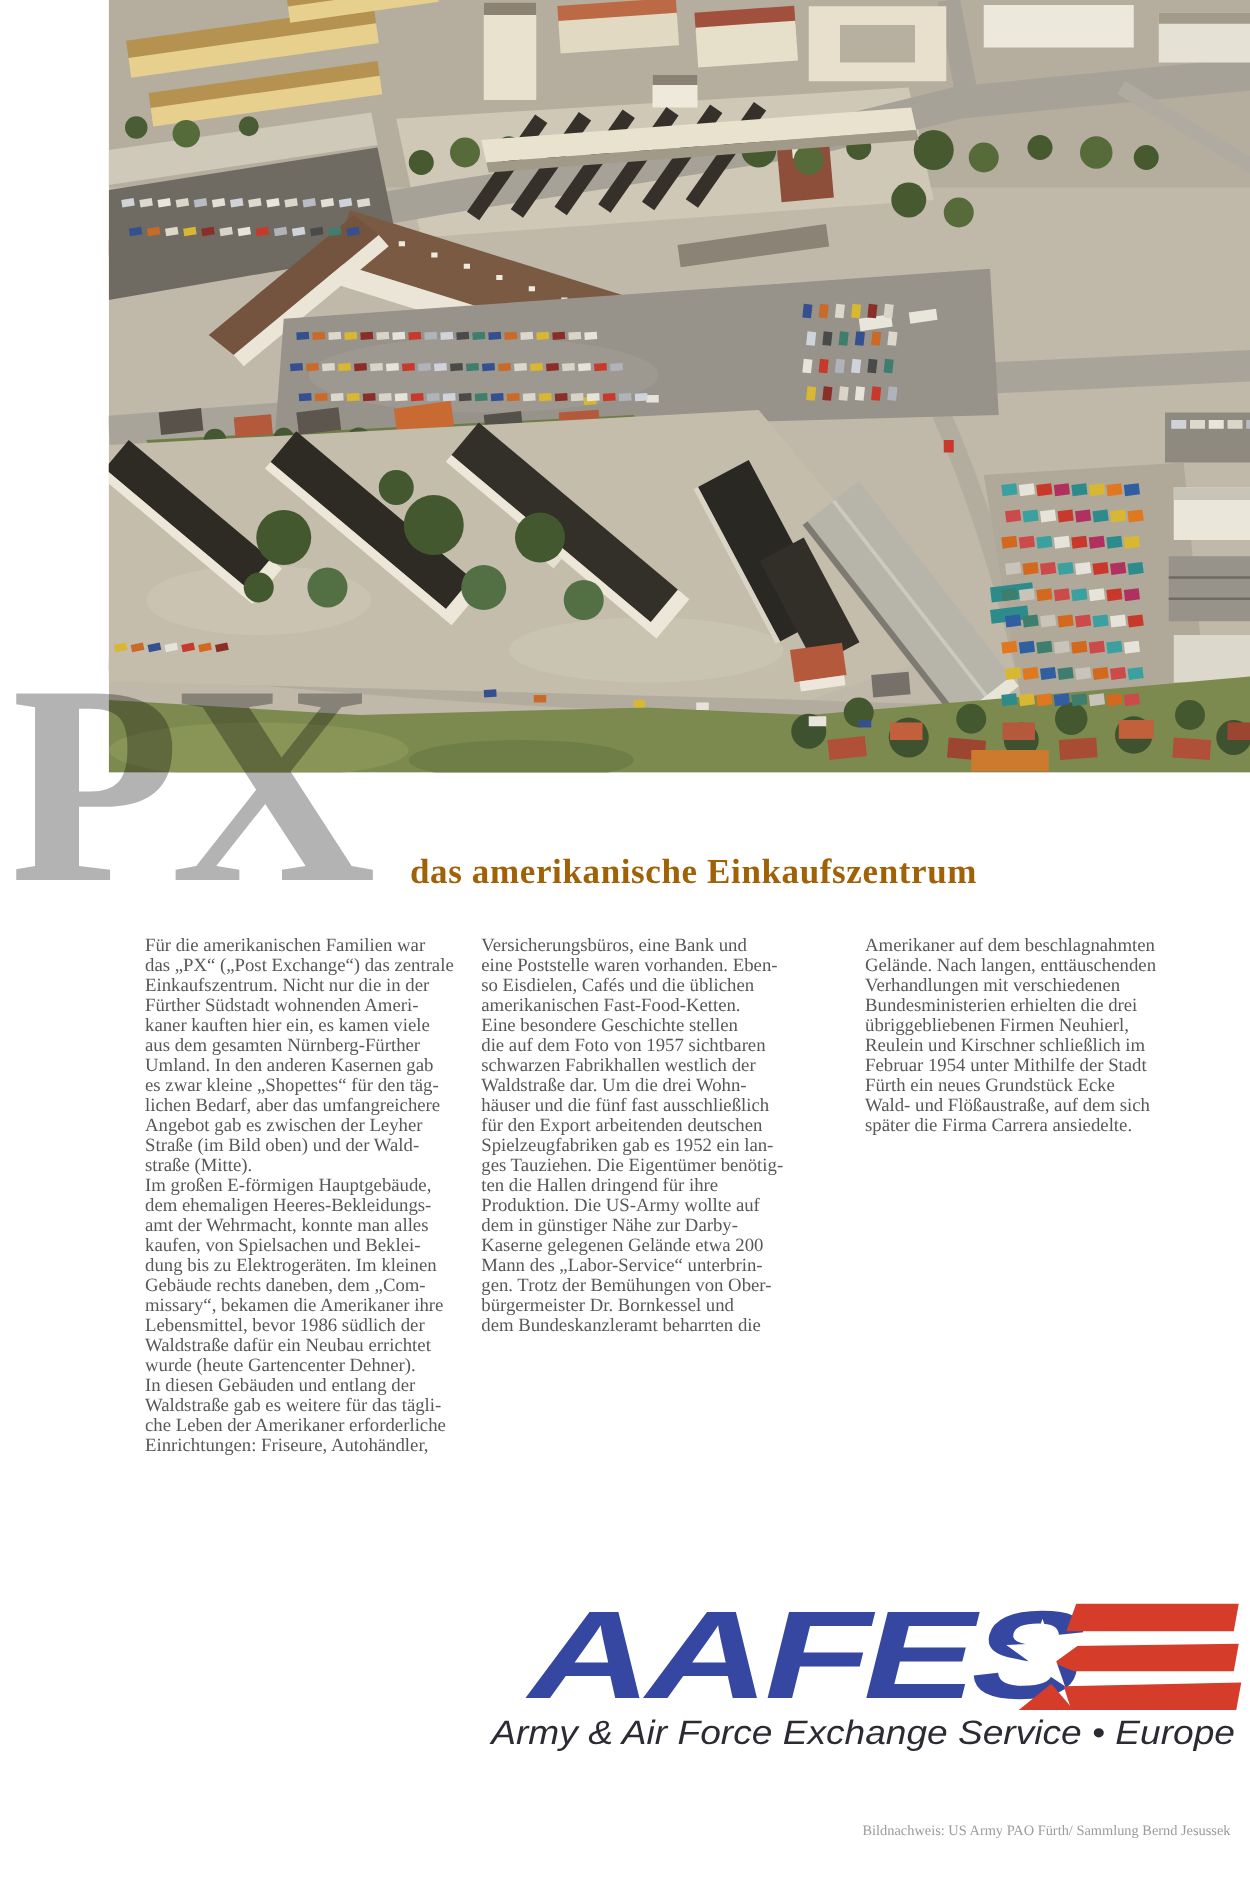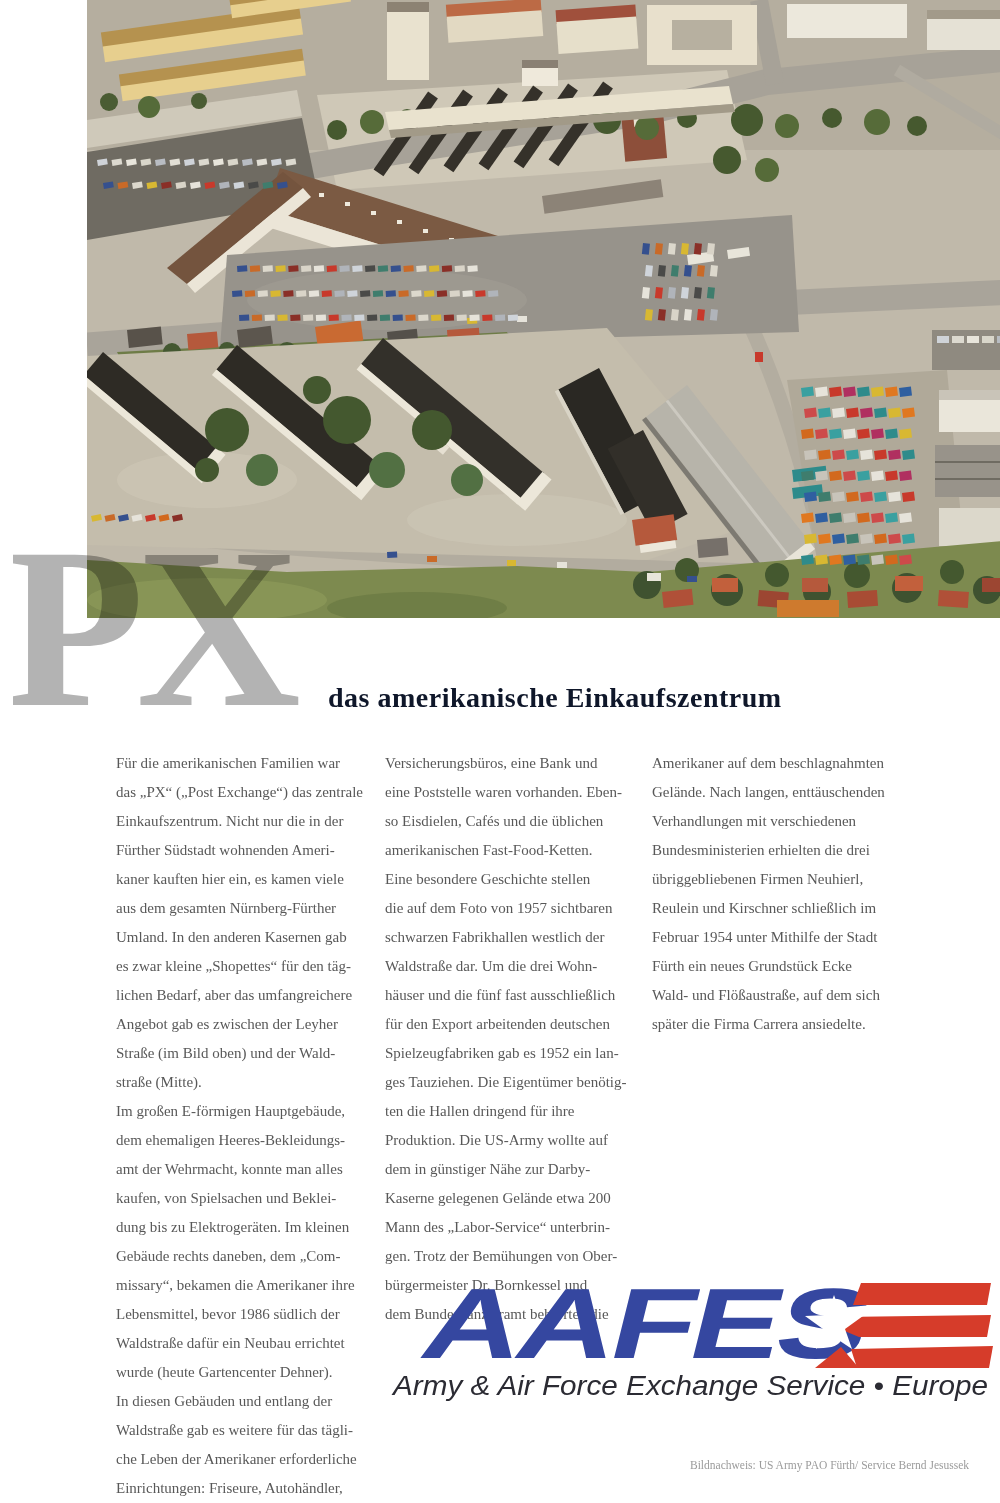--- a/index.html
+++ b/index.html
@@ -3,24 +3,24 @@
 <meta charset="utf-8">
 <style>
   html,body{margin:0;padding:0;background:#ffffff;}
   #page{position:relative;width:1000px;height:1503px;background:#ffffff;overflow:hidden;
         font-family:"Liberation Serif",serif;margin-left:13px;}
   #photo{position:absolute;left:74px;top:0;width:926px;height:618px;}
   #watermark{position:absolute;left:-8px;top:514px;font-family:"Liberation Serif",serif;
         font-weight:bold;font-size:228px;line-height:1;letter-spacing:-8px;color:#b3b3b3;
         mix-blend-mode:multiply;z-index:5;}
   #headline{position:absolute;left:315px;top:682px;font-family:"Liberation Serif",serif;
-        font-weight:bold;font-size:28px;letter-spacing:0.5px;color:#0f172a;z-index:6;text-align:center;}
-  .col{position:absolute;top:749px;width:275px;font-size:15px;line-height:29px;
+        font-weight:bold;font-size:28px;letter-spacing:0.5px;color:#a16207;z-index:6;text-align:center;}
+  .col{position:absolute;top:749px;width:275px;font-size:15px;line-height:16px;
         color:#585858;white-space:pre;z-index:6;}
-  #col1{left:103px;} #col2{left:372px;} #col3{left:639px;}
+  #col1{left:103px;} #col2{left:372px;} #col3{left:679px;}
   #logo{position:absolute;left:378px;top:1278px;z-index:6;}
   #credit{position:absolute;left:677px;top:1459px;font-size:11.5px;color:#9b9b9b;z-index:6;}
 </style>
 </head>
 <body>
 
 <div id="page">
 
   <svg id="photo" viewBox="0 0 926 618" preserveAspectRatio="none">
     <rect x="0" y="0" width="926" height="618" fill="#c0b9aa"></rect>
@@ -514,14 +514,14 @@
     <g fill="#d63c2a">
       <polygon points="470,5 600,5 596,27 462,27"></polygon>
       <polygon points="450,39 600,37 596,59 468,59 444,49"></polygon>
       <polygon points="460,71 602,68 598,90 466,90"></polygon>
       <polygon points="424,90 450,69 468,90"></polygon>
     </g>
     <polygon fill="#ffffff" points="443,17 450,37 472,38 454,51 461,71 443,59 425,71 432,51 414,38 436,37"></polygon>
     <text x="2" y="117" font-family="Liberation Sans, sans-serif" font-style="italic" font-size="27" textLength="595" lengthAdjust="spacingAndGlyphs" fill="#2b2b33">Army &amp; Air Force Exchange Service • Europe</text>
   </svg>
 
-  <div id="credit">Bildnachweis: US Army PAO Fürth/ Service Bernd Jesussek</div>
+  <div id="credit">Bildnachweis: US Army PAO Fürth/ Sammlung Bernd Jesussek</div>
 </div>
 
 </body></html>

